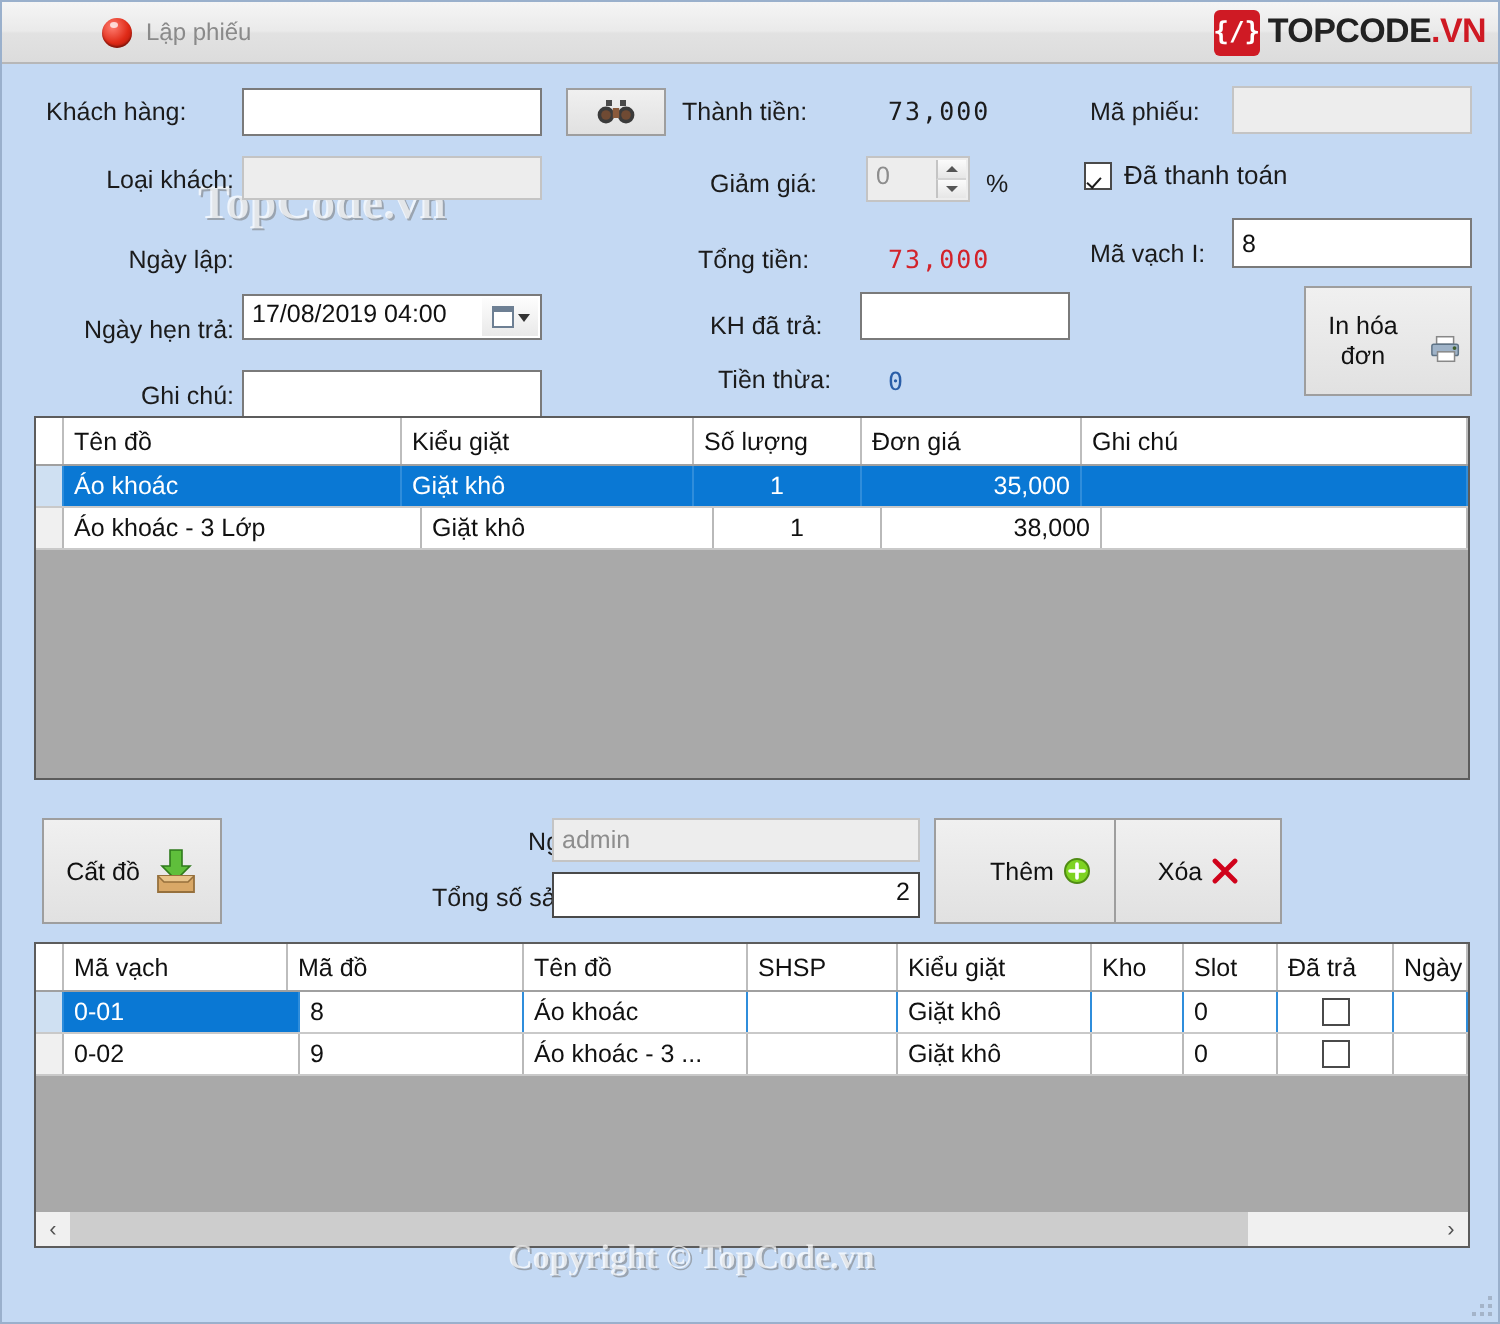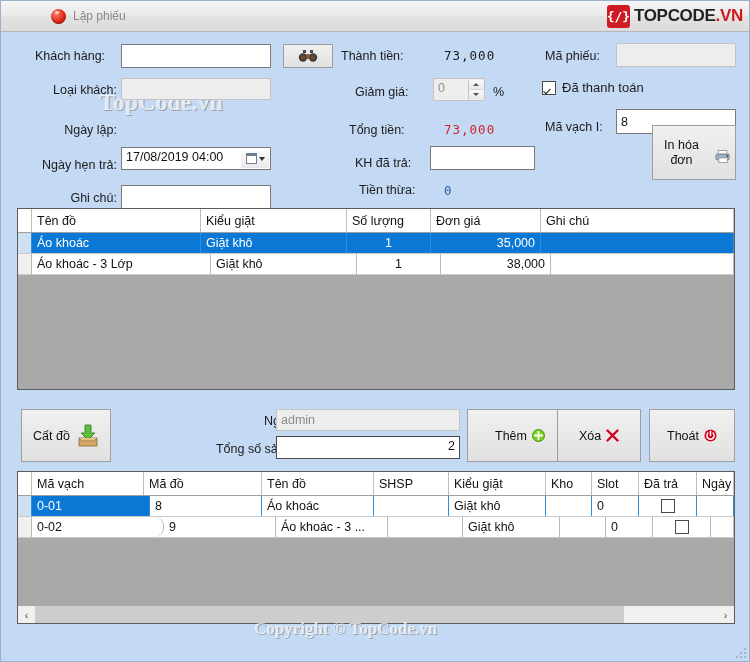--- a/index.html
+++ b/index.html
@@ -108,21 +108,21 @@
     <div class="tb-icon"></div>
     <div class="tb-title">Lập phiếu</div>
     <div class="logo">
       <div class="logo-badge">{/}</div>
       <div class="logo-text"><span>TOPCODE</span><span class="vn">.VN</span></div>
     </div>
   </div>
 
   <div class="wm" style="left:98px;top:88px;font-size:24px;">TopCode.vn</div>
 
-  <div class="abs lbl" style="left:22px;top:48px;width:94px;text-align:center;">Khách hàng:</div>
+  <div class="abs lbl" style="left:22px;top:48px;width:94px;text-align:left;">Khách hàng:</div>
   <input class="abs field" style="left: 120px; top: 43px; width: 150px; height: 24px;" value="">
   <div class="abs btn" style="left:282px;top:43px;width:50px;height:24px;">
     <svg width="20" height="14" viewBox="0 0 20 14">
       <path d="M5 1h3v3H5z" fill="#4a4a4a"></path>
         <path d="M12 1h3v3h-3z" fill="#4a4a4a"></path>
       <circle cx="5" cy="8.5" r="4.2" fill="#3b3b3b"></circle>
         <circle cx="15" cy="8.5" r="4.2" fill="#3b3b3b"></circle>
       <rect x="8.4" y="5" width="3.2" height="5" fill="#8a5a3b"></rect>
       <circle cx="5" cy="8.5" r="2.4" fill="#6f4a33"></circle>
         <circle cx="15" cy="8.5" r="2.4" fill="#6f4a33"></circle>
@@ -183,21 +183,21 @@
   <input class="abs field ro" style="left: 615px; top: 42px; width: 120px; height: 24px;" readonly="" value="">
 
   <div class="abs" style="left:541px;top:79px;display:flex;align-items:center;gap:6px;">
     <span class="cbx on"></span>
     <span class="lbl" style="font-size:13px;">Đã thanh toán</span>
   </div>
 
   <div class="abs lbl" style="left:544px;top:119px;">Mã vạch I:</div>
   <input class="abs field" style="left: 615px; top: 108px; width: 120px; height: 25px;" value="8">
 
-  <div class="abs btn" style="left:651px;top:124px;width:84px;height:55px;padding-right:4px;">
+  <div class="abs btn" style="left:651px;top:142px;width:84px;height:55px;padding-right:4px;">
     <span style="line-height:15px;text-align:center;">In hóa đơn</span>
     <svg width="17" height="15" viewBox="0 0 17 15" style="margin-top:8px;">
       <rect x="3.5" y="1" width="9" height="4" fill="#fff" stroke="#888" stroke-width=".8"></rect>
       <rect x="1" y="5" width="14" height="6" rx="1" fill="#9fb3c8" stroke="#5f7487" stroke-width=".8"></rect>
       <rect x="4" y="9" width="9" height="5" fill="#fff" stroke="#888" stroke-width=".8"></rect>
       <circle cx="13" cy="7" r="1" fill="#3f5d2a"></circle>
     </svg>
   </div>
 
   <div class="grid" style="left:16px;top:207px;width:718px;height:182px;">
@@ -252,28 +252,20 @@
     </svg>
   </div>
 
   <div class="abs btn" style="left:556px;top:408px;width:84px;height:53px;">
     <span>Xóa</span>
     <svg width="13" height="13" viewBox="0 0 13 13">
       <path d="M1.5 1.5l10 10M11.5 1.5l-10 10" stroke="#d0021b" stroke-width="2.4" stroke-linecap="round"></path>
     </svg>
   </div>
 
-  <div class="abs btn" style="left:648px;top:408px;width:86px;height:53px;">
-    <span>Thoát</span>
-    <svg width="13" height="13" viewBox="0 0 13 13">
-      <circle cx="6.5" cy="6.5" r="6" fill="#d0021b"></circle>
-      <path d="M3.9 4.1a3.6 3.6 0 1 0 5.2 0" stroke="#fff" stroke-width="1.5" fill="none" stroke-linecap="round"></path>
-      <path d="M6.5 2.2v4.2" stroke="#fff" stroke-width="1.5" stroke-linecap="round"></path>
-    </svg>
-  </div>
 
   <div class="grid" style="left:16px;top:470px;width:718px;height:153px;">
     <div class="grow ghead">
       <div class="gcell rowhdr"></div>
       <div class="gcell" style="width:112px;">Mã vạch</div>
       <div class="gcell" style="width:118px;">Mã đồ</div>
       <div class="gcell" style="width:112px;">Tên đồ</div>
       <div class="gcell" style="width:75px;">SHSP</div>
       <div class="gcell" style="width:97px;">Kiểu giặt</div>
       <div class="gcell" style="width:46px;">Kho</div>
@@ -291,21 +283,21 @@
         <div class="gcell" style="width:97px;background:#fff;color:#111;">Giặt khô</div>
         <div class="gcell" style="width:46px;background:#fff;color:#111;"></div>
         <div class="gcell" style="width:47px;background:#fff;color:#111;">0</div>
         <div class="gcell ctr" style="width:58px;background:#fff;">
             <span class="cbx"></span>
           </div>
         <div class="gcell" style="flex:1;background:#fff;color:#111;"></div>
       </div>
       <div class="grow">
         <div class="gcell rowhdr"></div>
-        <div class="gcell" style="width:132px;border-radius:9px;">0-02</div>
+        <div class="gcell" style="width:118px;">0-02</div>
         <div class="gcell" style="width:112px;">9</div>
         <div class="gcell" style="width:112px;">Áo khoác - 3 ...</div>
         <div class="gcell" style="width:75px;"></div>
         <div class="gcell" style="width:97px;">Giặt khô</div>
         <div class="gcell" style="width:46px;"></div>
         <div class="gcell" style="width:47px;">0</div>
         <div class="gcell ctr" style="width:58px;">
             <span class="cbx"></span>
           </div>
         <div class="gcell" style="flex:1;"></div>

